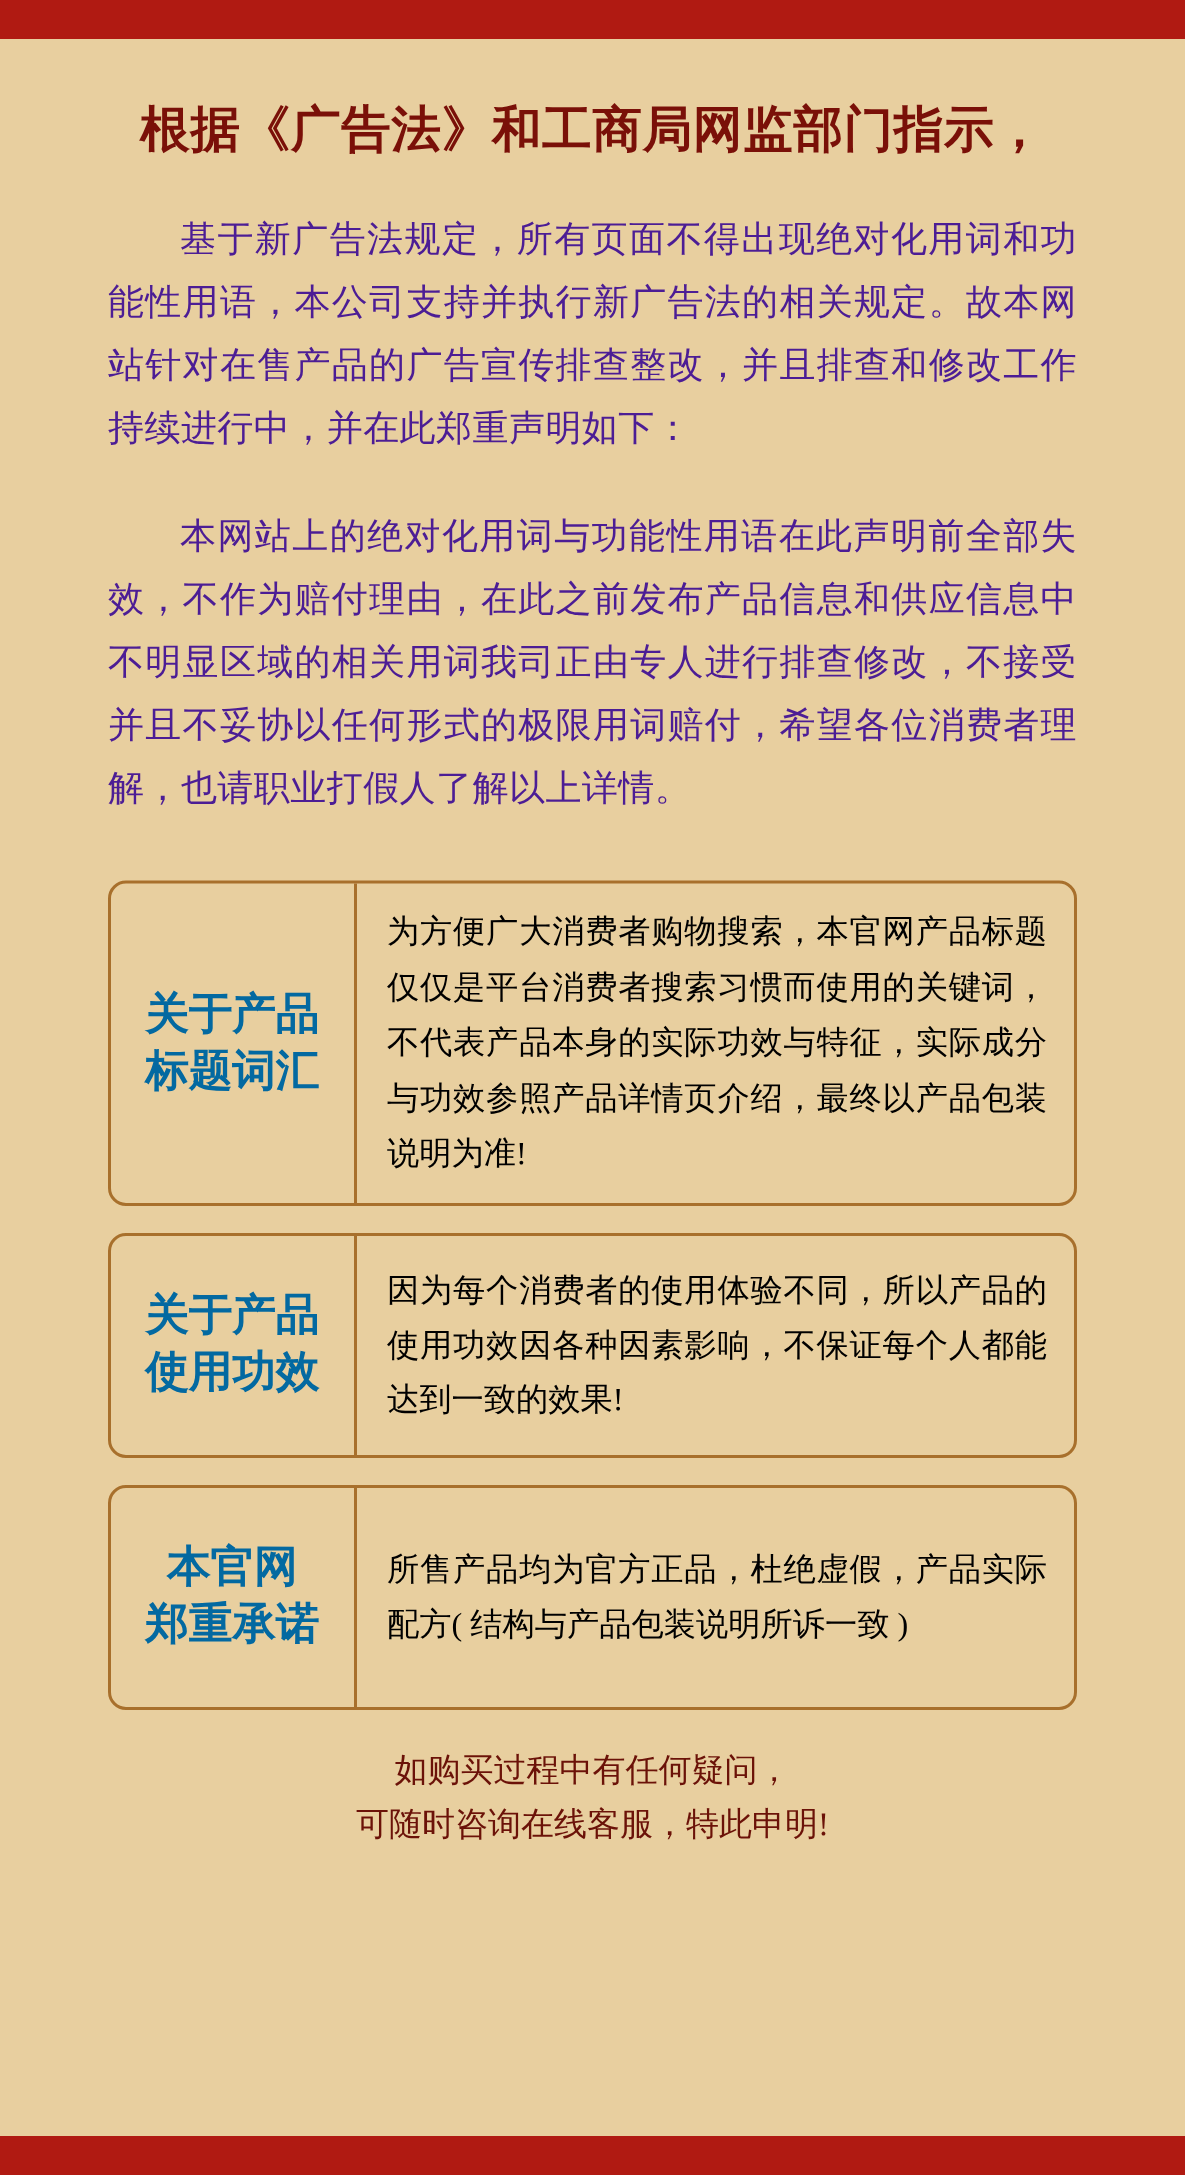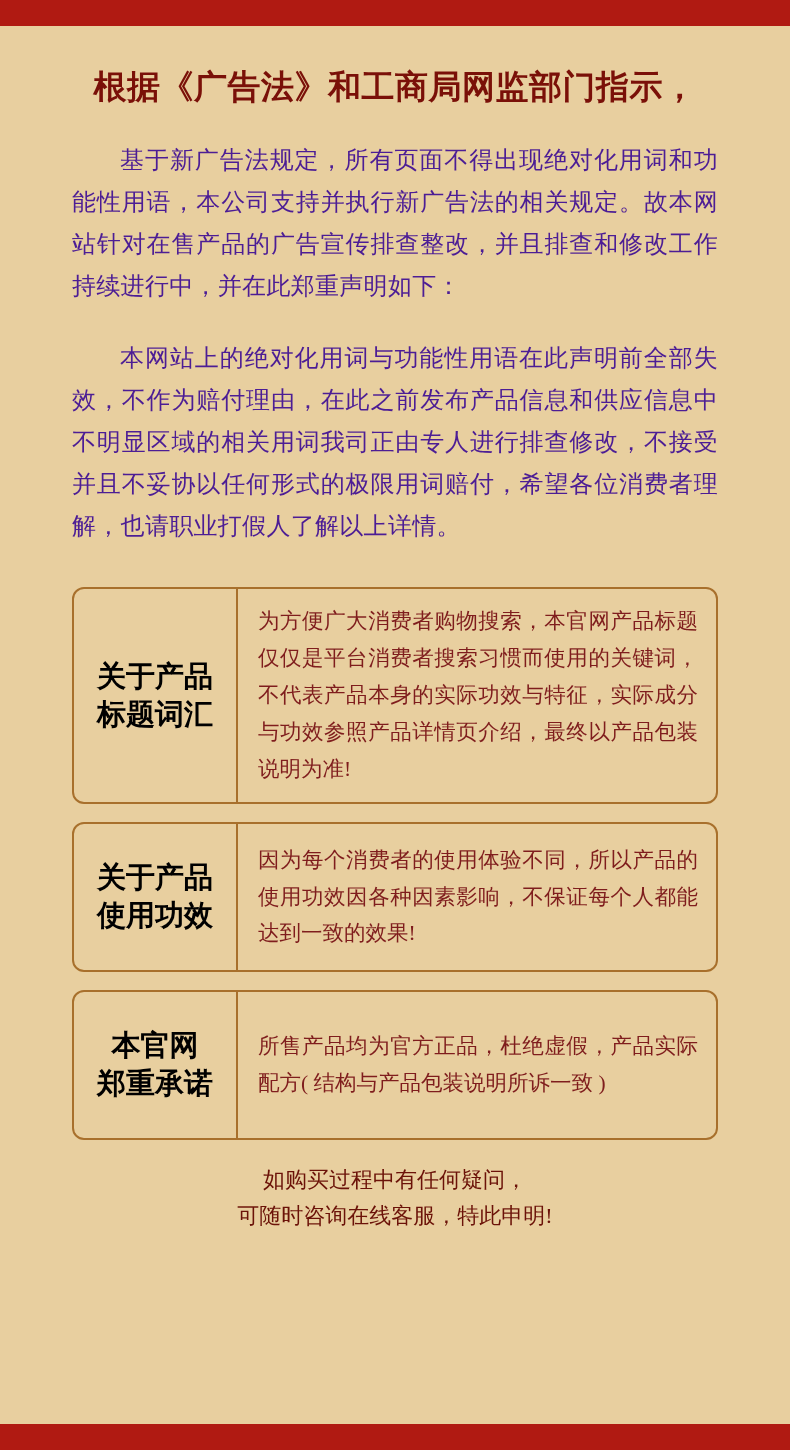--- a/index.html
+++ b/index.html
@@ -81,38 +81,38 @@
     background: transparent;
     box-sizing: border-box;
     min-height: 150px;
   }
   .card-label {
     flex: 0 0 164px;
     display: flex;
     flex-direction: column;
     align-items: center;
     justify-content: center;
-    color: #000000;
+    color: #0369a1;
     font-weight: bold;
     font-size: 29px;
     line-height: 1.3;
     border-right: 2px solid #a8702c;
     padding: 10px 6px;
     box-sizing: border-box;
     text-align: center;
   }
   .card-label span {
     display: block;
     white-space: nowrap;
   }
   .card-body {
     flex: 1 1 auto;
     display: flex;
     align-items: center;
-    color: #7f1d1d;
+    color: #000000;
     font-size: 21.5px;
     line-height: 1.72;
     padding: 14px 18px 14px 20px;
     text-align: justify;
     text-justify: inter-ideograph;
     box-sizing: border-box;
   }
   .footer {
     margin-top: 22px;
     text-align: center;

